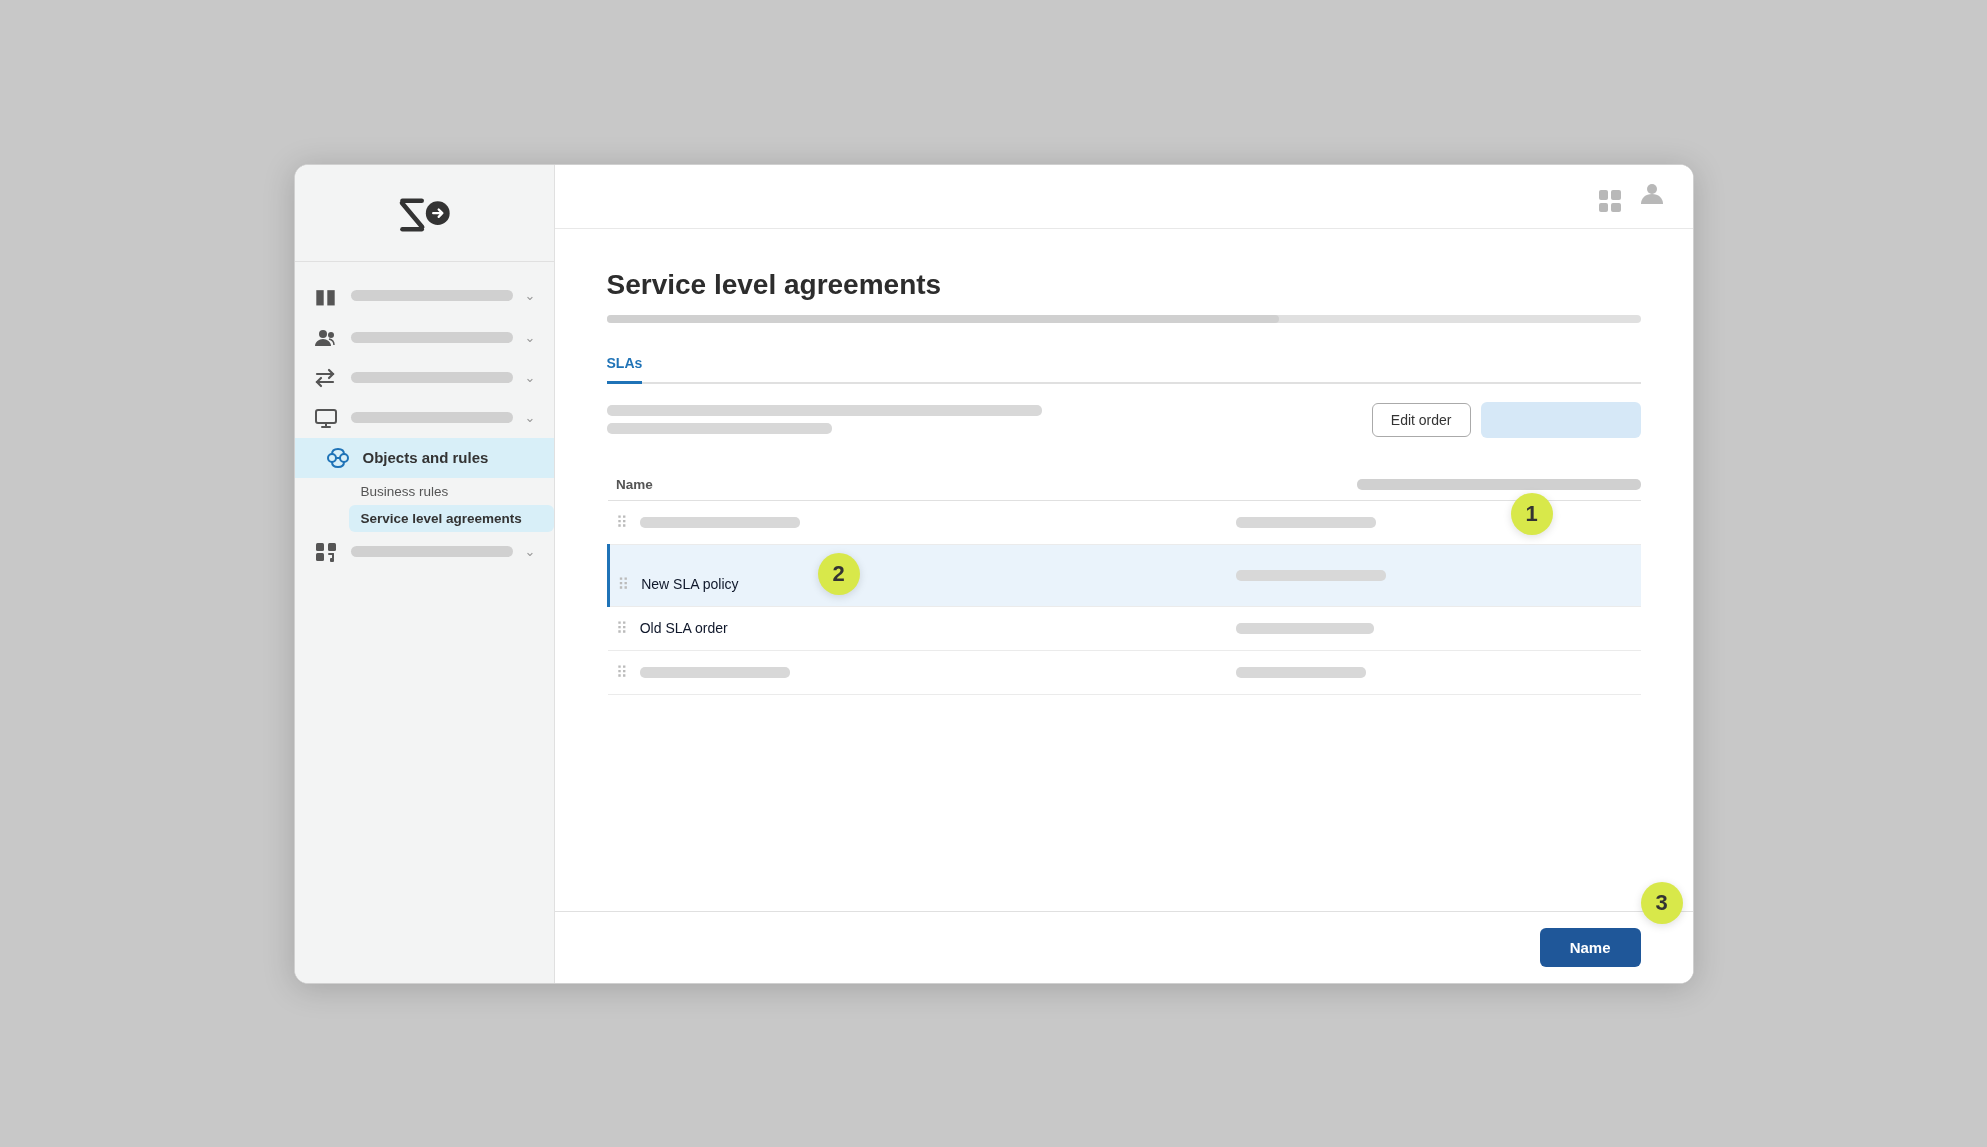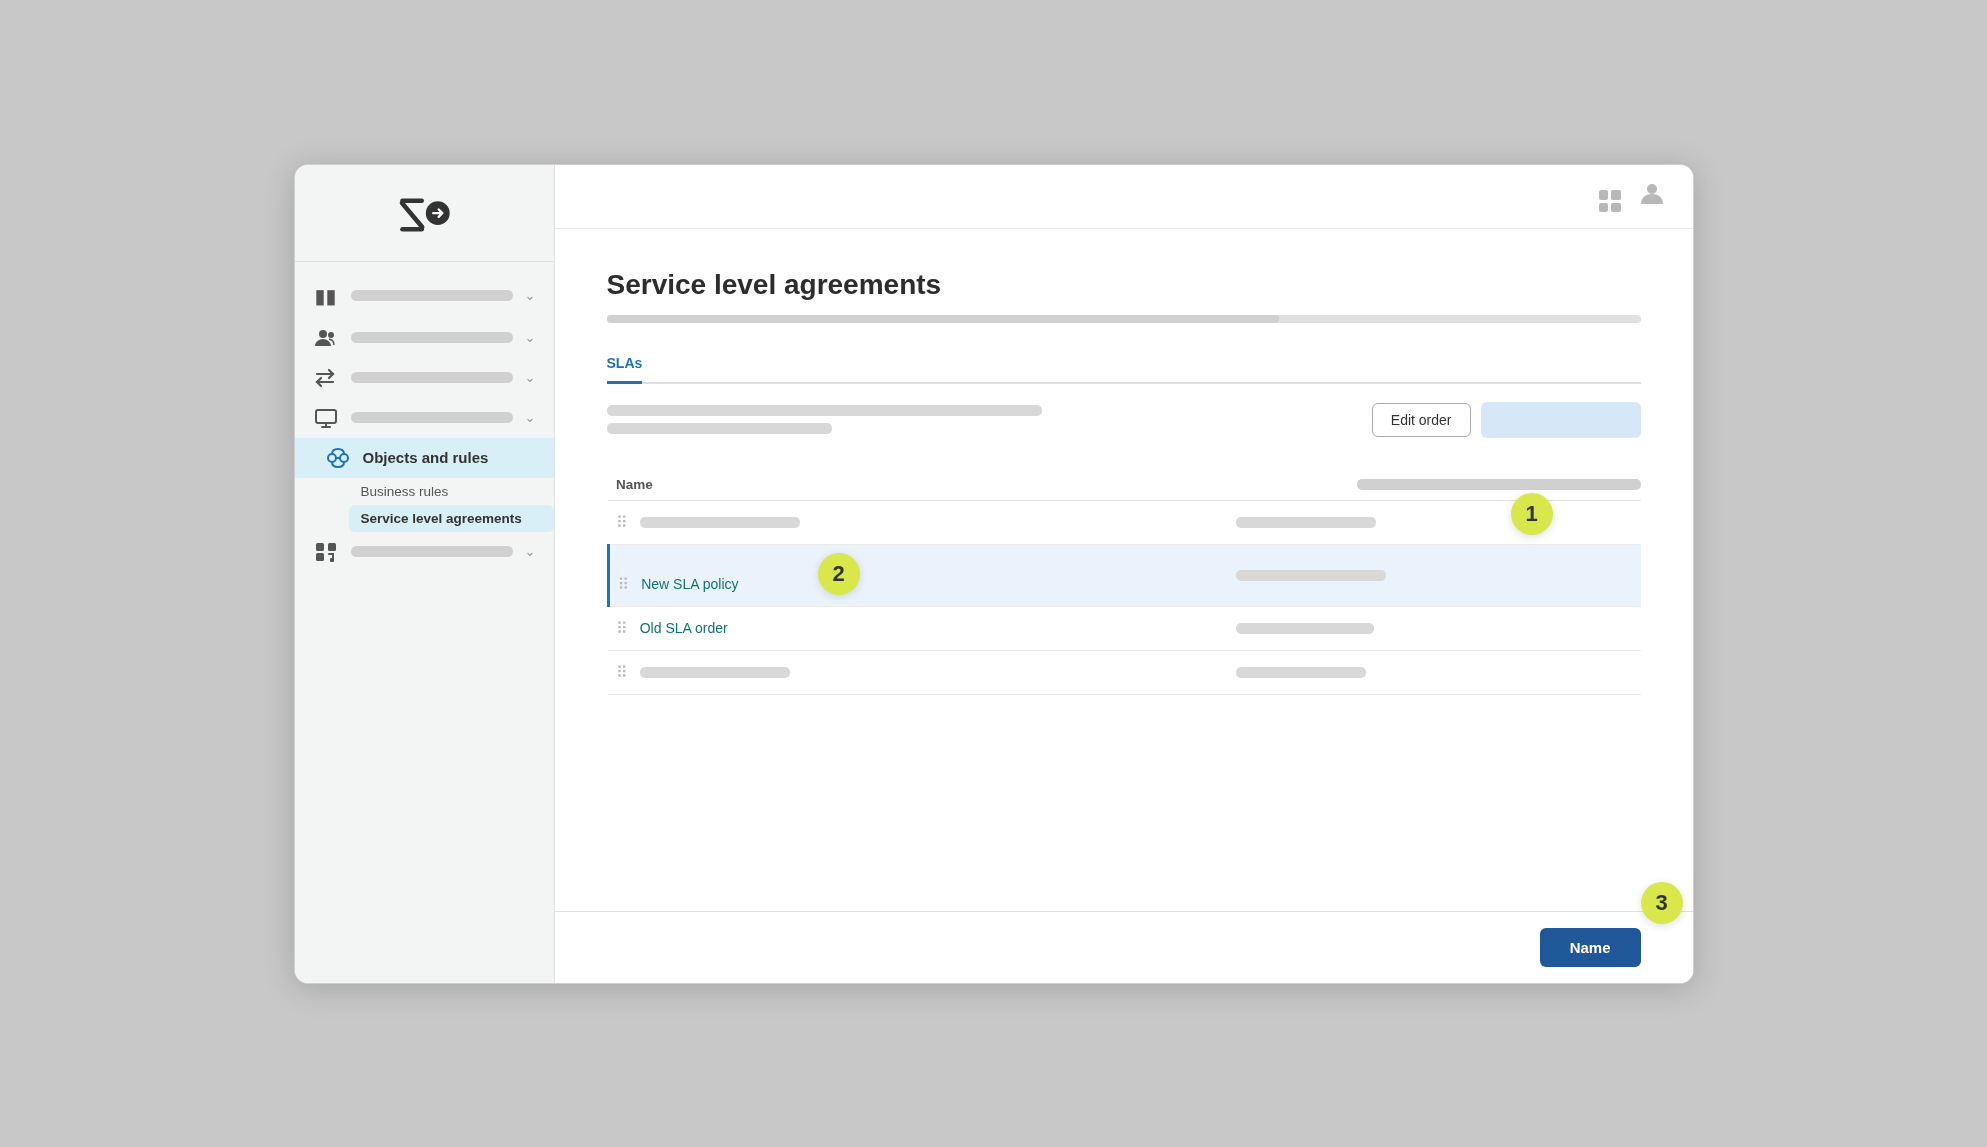--- a/index.html
+++ b/index.html
@@ -247,21 +247,21 @@
       height: 11px;
       background: #d8d8d8;
       border-radius: 5px;
     }
     .row-extra-bar {
       height: 11px;
       background: #d8d8d8;
       border-radius: 5px;
     }
     .sla-link {
-      color: #0f766e;
+      color: #0f172a;
       font-size: 14px;
       font-weight: 500;
       cursor: pointer;
       text-decoration: none;
     }
     tr.row-highlighted {
       background: #eaf3fb;
     }
     tr.row-highlighted td:first-child {
       border-left: 3px solid #1f73b7;

